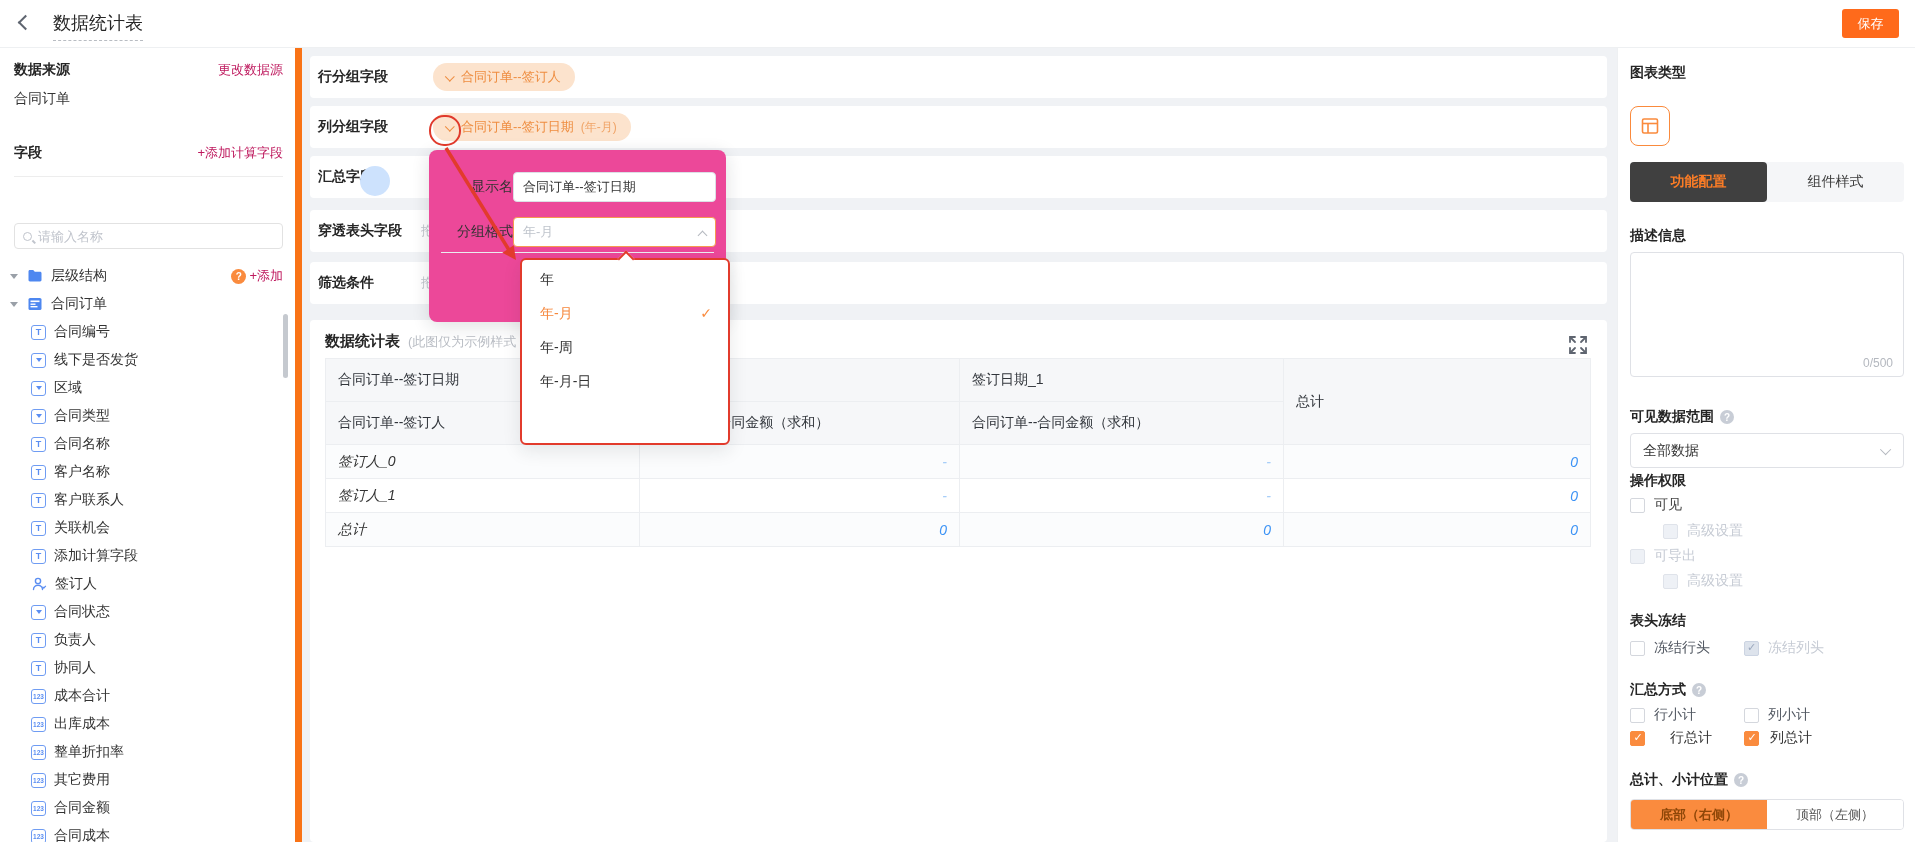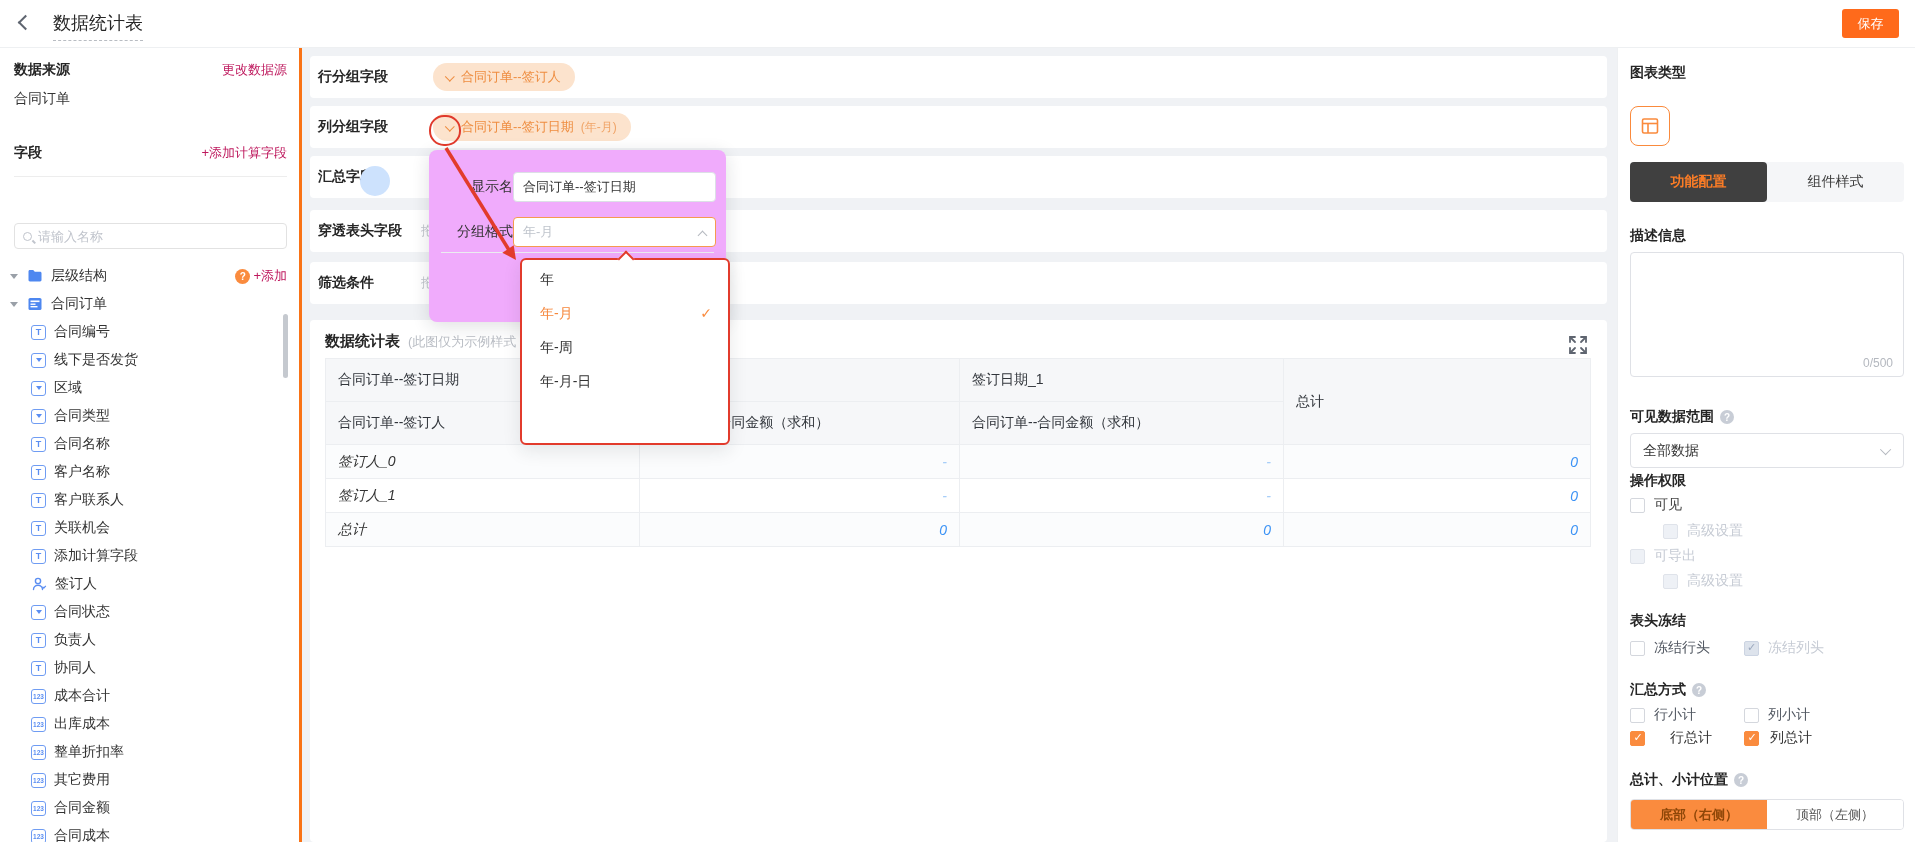--- a/index.html
+++ b/index.html
@@ -7,21 +7,21 @@
   body { font-family:"Liberation Sans","DejaVu Sans",sans-serif; font-size:14px; color:#333; background:#fff; }
   #app { position:relative; width:1915px; height:842px; overflow:hidden; background:#f0f2f5; }
 
   
   .topbar { position:absolute; left:0; top:0; width:1915px; height:48px; background:#fff; border-bottom:1px solid #eef0f2; z-index:5; }
   .back { position:absolute; left:20px; top:17px; width:11px; height:11px; border-left:2px solid #5f6570; border-bottom:2px solid #5f6570; transform:rotate(45deg); cursor:pointer; }
   .pgtitle { position:absolute; left:53px; top:11px; font-size:18px; color:#262626; font-weight:500; border-bottom:1px dashed #b8bcc2; padding-bottom:5px; }
   .savebtn { position:absolute; left:1842px; top:9px; width:57px; height:29px; background:#ff6a1b; color:#fff; font-size:13px; border:none; border-radius:3px; cursor:pointer; }
 
   
-  .sidebar { position:absolute; left:0; top:48px; width:302px; bottom:0; background:#fff; border-right:3px solid #f97316; z-index:2; }
+  .sidebar { position:absolute; left:0; top:48px; width:302px; bottom:0; background:#fff; border-right:7px solid #f97316; z-index:2; }
   .sb-row { position:absolute; left:14px; right:12px; }
   .sec-label { font-weight:700; color:#262626; }
   .lnk { color:#be185d; font-size:13px; cursor:pointer; }
   .sb-divider { position:absolute; left:14px; right:12px; top:128px; border-top:1px solid #ededed; }
   .search { position:absolute; left:14px; right:12px; top:175px; height:26px; border:1px solid #e2e2e2; border-radius:4px; display:flex; align-items:center; padding:0 8px; gap:6px; background:#fff; }
   .search input { border:none; outline:none; flex:1; font-size:13px; color:#333; font-family:inherit; }
   .search input::placeholder { color:#c0c4cc; }
   .mag { width:9px; height:9px; border:1.5px solid #c0c4cc; border-radius:50%; position:relative; flex:none; }
   .mag::after { content:""; position:absolute; left:8px; top:8px; width:4px; height:1.5px; background:#c0c4cc; transform:rotate(45deg); }
   .tree { position:absolute; left:0; right:0; top:214px; bottom:0; overflow:hidden; }
@@ -54,21 +54,21 @@
   .fsbtn { position:absolute; right:18px; top:14px; width:22px; height:22px; cursor:pointer; color:#5f6570; }
   table.pvt { position:absolute; left:15px; top:38px; border-collapse:collapse; table-layout:fixed; }
   .pvt td { border:1px solid #eceef1; font-size:14px; padding:0 12px; overflow:hidden; white-space:nowrap; }
   .pvt .hd { background:#f6f7f9; color:#31353b; height:43px; }
   .pvt .dr td { height:34px;font-style:italic; }
   .num-l { text-align:right; color:#a6cdf8; }
   .num-b { text-align:right; color:#3b92f5; }
   .rowa { background:#fbfcfd; }
 
   
-  .popup { position:absolute; left:429px; top:150px; width:297px; height:172px; background:#f0abfc; border-radius:8px; box-shadow:0 4px 18px rgba(31,35,41,.14); z-index:30; }
+  .popup { position:absolute; left:429px; top:150px; width:297px; height:172px; background:#ec4899; border-radius:8px; box-shadow:0 4px 18px rgba(31,35,41,.14); z-index:30; }
   .pp-label { position:absolute; width:76px; text-align:right; color:#333; font-size:14px; }
   .pp-input { position:absolute; left:84px; width:203px; height:30px; border:1px solid #dcdfe6; border-radius:4px; font-size:13px; color:#333; padding:0 28px 0 9px; outline:none; background:#fff; font-family:inherit; }
   .pp-input.focus { border-color:#f59a4f; color:#bfc4cc; }
   .chev-u { position:absolute; width:7px; height:7px; border-left:1.5px solid #b4b8bf; border-bottom:1.5px solid #b4b8bf; transform:rotate(135deg); }
   .pp-div { position:absolute; left:12px; right:12px; top:102px; border-top:1px solid #ebedf0; }
 
   
   .opts { position:absolute; left:520px; top:258px; width:210px; height:187px; background:#fff; border:2px solid #e23b2c; border-radius:6px; box-shadow:0 6px 18px rgba(31,35,41,.10); z-index:31; padding-top:2px; }
   .notch { position:absolute; left:98px; top:-7px; width:12px; height:12px; background:#fff; transform:rotate(45deg); border-left:2px solid #e23b2c; border-top:2px solid #e23b2c; }
   .opt { height:34px; line-height:34px; padding-left:18px; padding-right:14px; color:#333; font-size:14px; cursor:pointer; position:relative; }

